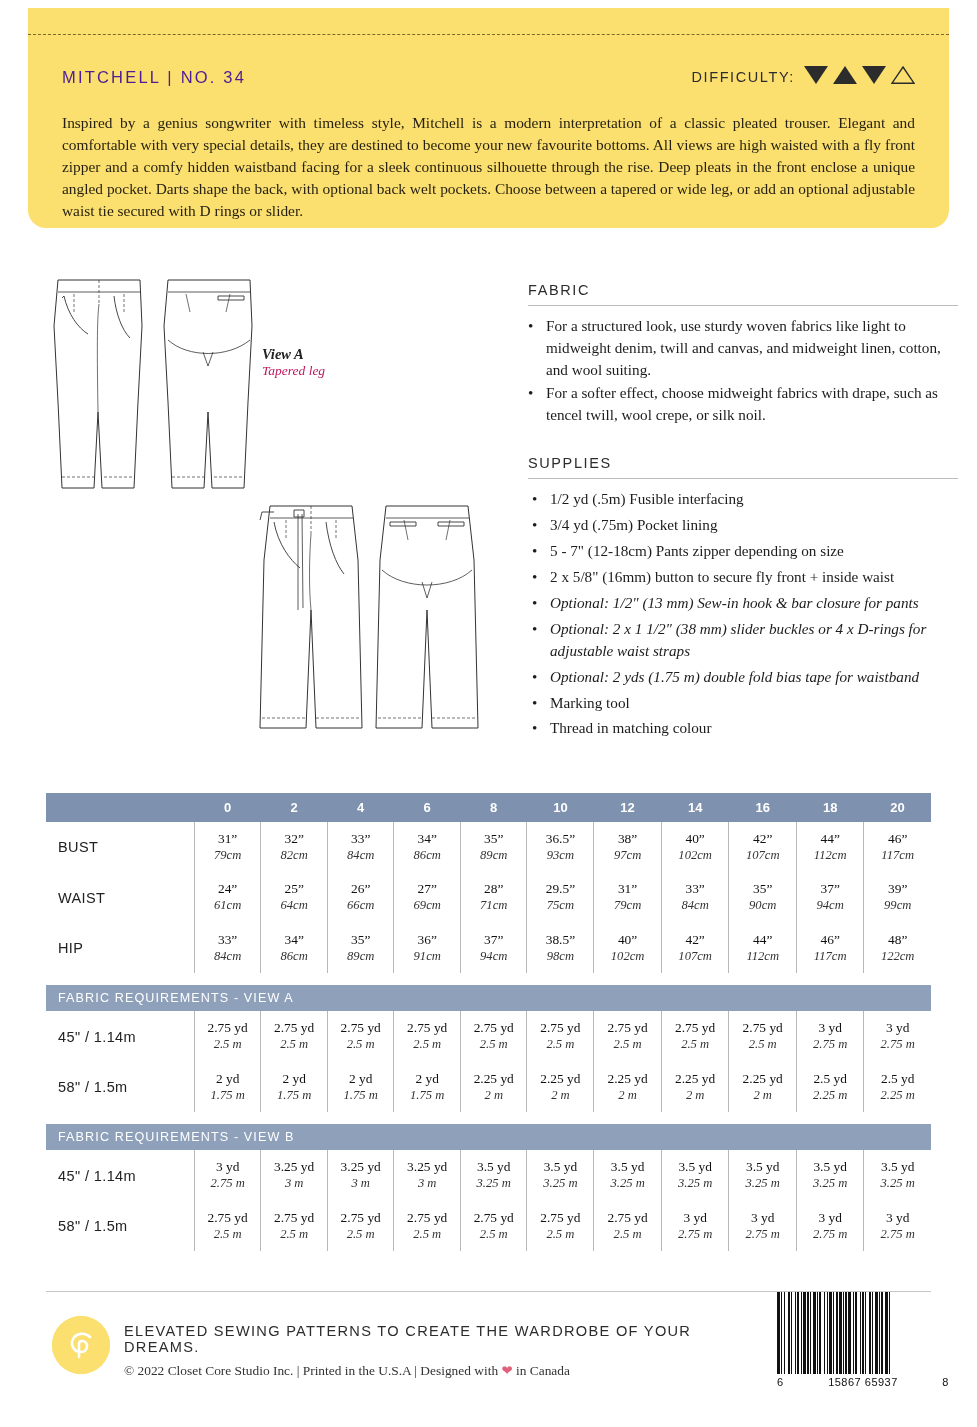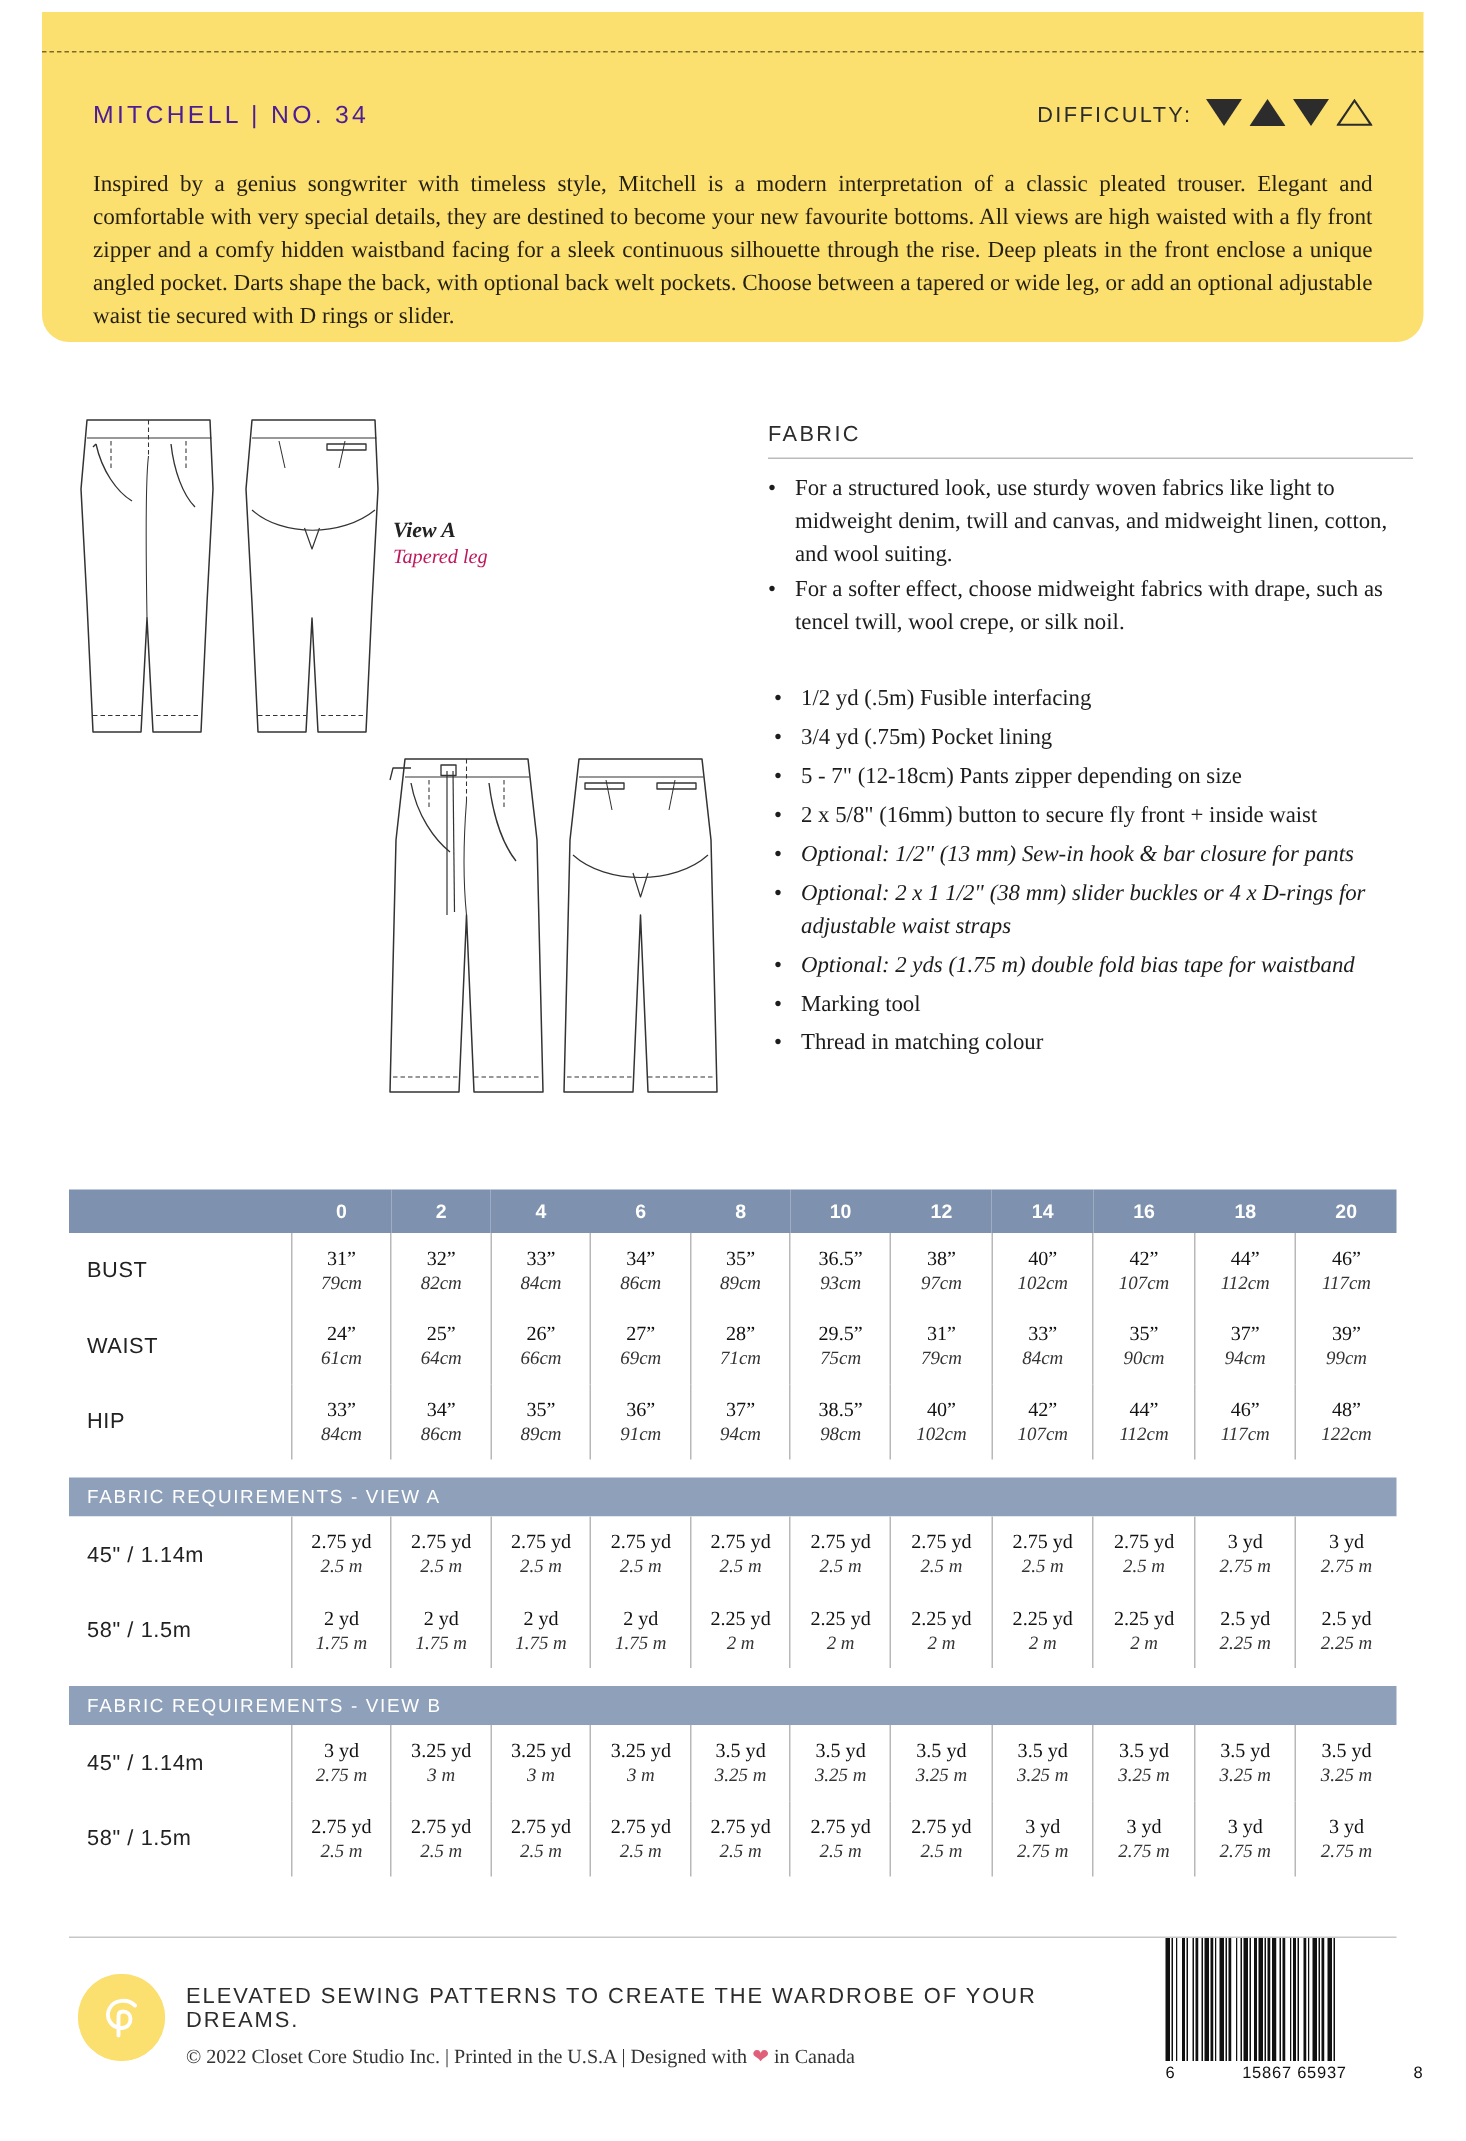--- a/index.html
+++ b/index.html
@@ -50,21 +50,21 @@
   .viewlabel{
     font-family:"Liberation Serif", serif;
     font-weight:bold;font-style:italic;font-size:14.5px;color:#222;
   }
   .viewsub{
     font-family:"Liberation Serif", serif;
     font-style:italic;font-size:13.5px;color:#be185d;
   }
 
   
-  .rightcol{position:absolute;left:512px;top:282px;width:430px;}
+  .rightcol{position:absolute;left:528px;top:282px;width:430px;}
   .sec-head{
     font-family:"Liberation Sans", sans-serif;
     font-size:14.5px;letter-spacing:1.6px;color:#2c2c2c;
     padding-bottom:7px;border-bottom:1px solid #bbb;margin-bottom:9px;
   }
   .sec-body{font-size:15.2px;line-height:1.44;color:#1c1c1c;}
   .bullet-row{display:flex;gap:8px;margin-bottom:1px;}
   .bullet-row .b{width:10px;flex:0 0 10px;}
   .bullet-row .t{flex:1;}
   .supplies{margin-top:30px;}
@@ -238,20 +238,21 @@
           <div class="t">For a structured look, use sturdy woven fabrics like light to midweight denim, twill and canvas, and midweight linen, cotton, and wool suiting.</div>
         </div>
         <div class="bullet-row">
           <div class="b">•</div>
           <div class="t">For a softer effect, choose midweight fabrics with drape, such as tencel twill, wool crepe, or silk noil.</div>
         </div>
       </div>
     </div>
 
     <div class="supplies">
+      <div class="sec-head">SUPPLIES</div>
       <div class="sec-body">
         <div class="bullet-row">
           <div class="b">•</div>
           <div class="t">1/2 yd (.5m) Fusible interfacing</div>
         </div>
         <div class="bullet-row">
           <div class="b">•</div>
           <div class="t">3/4 yd (.75m) Pocket lining</div>
         </div>
         <div class="bullet-row">

